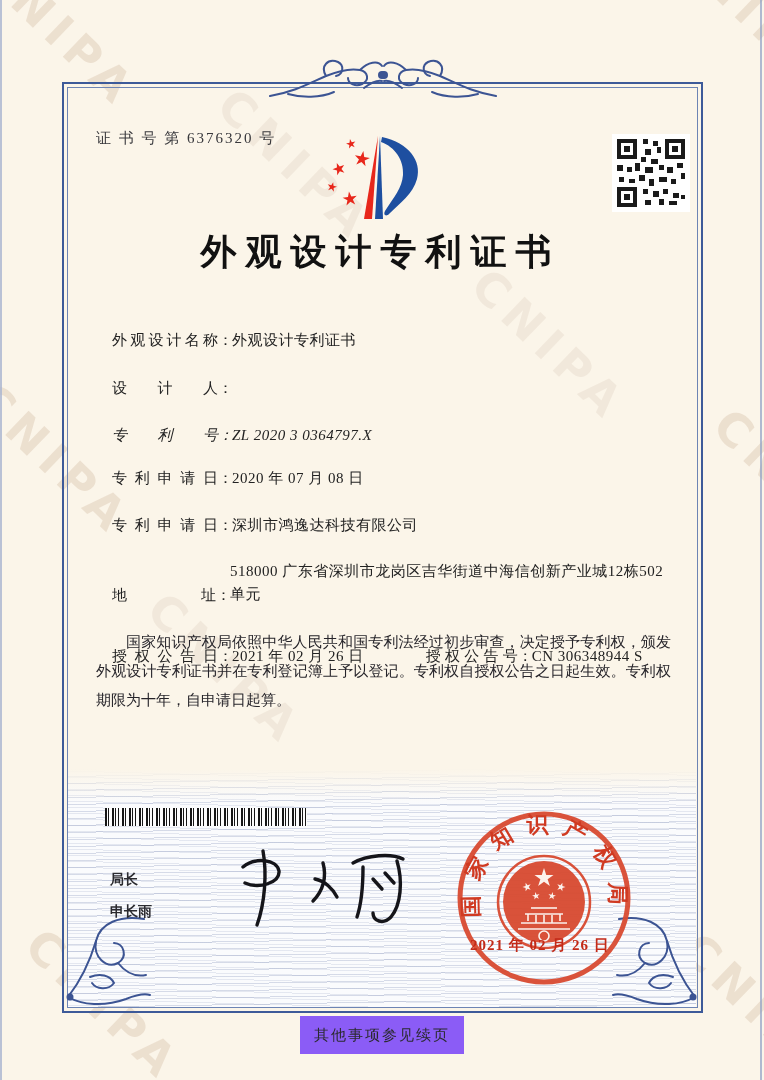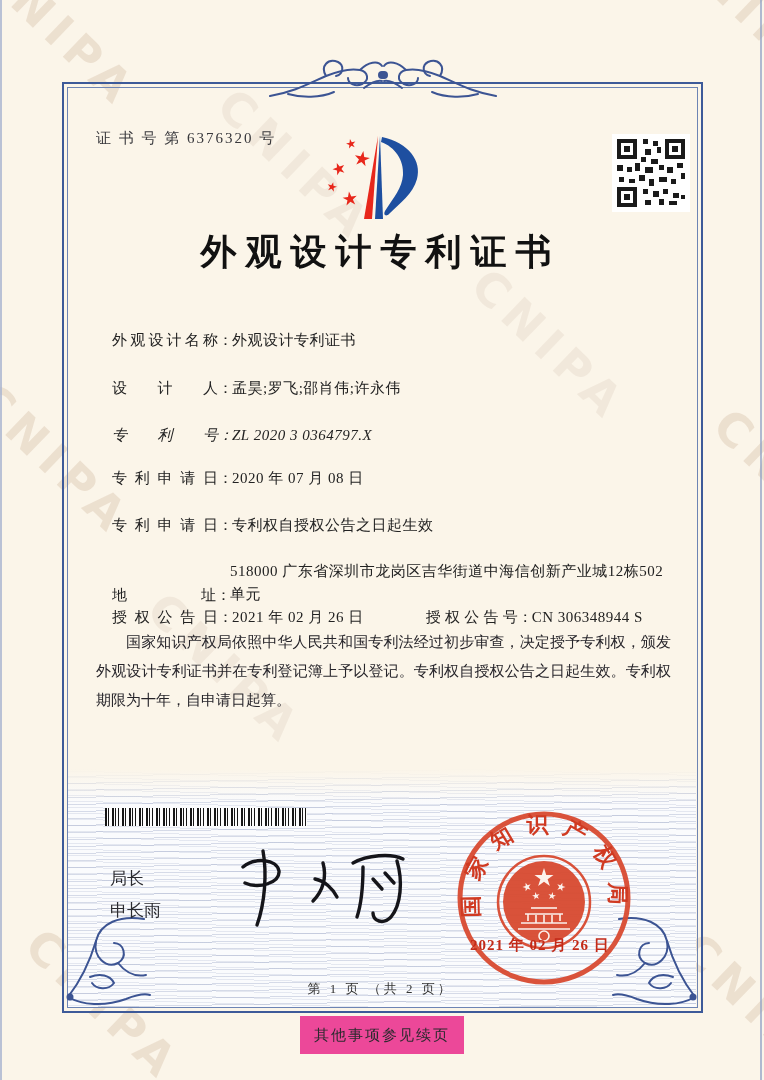--- a/index.html
+++ b/index.html
@@ -36,45 +36,45 @@
   .qr-wrap{position:absolute;left:612px;top:134px;width:78px;height:78px;background:#fff;}
   .qr-wrap svg{position:absolute;left:3px;top:3px;}
   .title{position:absolute;left:62px;top:228px;width:637px;text-align:center;
          font-size:36px;font-weight:bold;letter-spacing:9px;color:#111;}
 
   .fields{position:absolute;left:96px;top:322px;width:576px;font-size:15px;color:#222;}
   .row{position:absolute;left:16px;display:flex;align-items:flex-end;line-height:21px;}
   .row .lab{display:inline-block;width:106px;text-align:justify;text-align-last:justify;}
   .row .colon{display:inline-block;width:14px;}
   .row .val{display:inline-block;max-width:442px;letter-spacing:.5px;}
-  .pair2{margin-left:62px;display:flex;}
+  .pair2{margin-left:62px;display:flex;margin-top:39px;}
 
   .paras{position:absolute;left:96px;top:628px;width:575px;font-size:15px;line-height:29px;
          color:#26242a;text-align:justify;font-family:"DejaVu Serif","Liberation Serif",serif;}
   .paras p{margin:0;text-indent:2em;}
 
   .barcode{position:absolute;left:105px;top:808px;width:202px;height:18px;
     background:repeating-linear-gradient(90deg,#161616 0 2px,#fdfdfd 2px 3px,#161616 3px 4px,
       #fdfdfd 4px 7px,#161616 7px 9px,#fdfdfd 9px 10px,#161616 10px 11px,#fdfdfd 11px 13px,
       #161616 13px 14px,#fdfdfd 14px 17px);}
 
   .signer{position:absolute;left:110px;top:863px;font-family:"Liberation Sans","DejaVu Sans",sans-serif;
-          font-size:17px;font-weight:400;color:#2b2b30;line-height:32px;}
+          font-size:14px;font-weight:700;color:#2b2b30;line-height:32px;}
   .signature{position:absolute;left:215px;top:833px;}
   .signature path{stroke:#15151a;stroke-width:3.4;fill:none;stroke-linecap:round;}
 
   .seal{position:absolute;left:452px;top:806px;}
   .seal-date{position:absolute;left:470px;top:936px;width:160px;font-size:15px;font-weight:bold;
              color:#c32a18;letter-spacing:1px;white-space:nowrap;}
 
   .page-num{position:absolute;left:62px;top:980px;width:637px;text-align:center;
             font-size:13px;letter-spacing:3px;color:#333;}
   .cont-note{position:absolute;left:0;top:1026px;width:764px;text-align:center;font-size:15px;
              color:#2a2a2e;font-family:"DejaVu Serif","Liberation Serif",serif;}
-  .cont-note span{background:#ec4899;padding:10px 14px;letter-spacing:2px;}
+  .cont-note span{background:#8b5cf6;padding:10px 14px;letter-spacing:2px;}
 </style>
 </head>
 <body>
 
 <div class="page">
 
   <div class="wm" style="left:-38px;top:4px;">CNIPA</div>
   <div class="wm" style="left:652px;top:-18px;">CNIPA</div>
   <div class="wm light" style="left:198px;top:138px;">CNIPA</div>
   <div class="wm light" style="left:452px;top:318px;">CNIPA</div>
@@ -188,36 +188,35 @@
 
   <div class="fields">
     <div class="row" style="top:8px;">
       <span class="lab">外观设计名称</span>
         <span class="colon">：</span>
       <span class="val">外观设计专利证书</span>
     </div>
     <div class="row" style="top:56px;">
       <span class="lab">设计人</span>
         <span class="colon">：</span>
-      <span class="val">孟昊;罗飞;邵肖伟;许永伟</span>
     </div>
     <div class="row" style="top:103px;font-style:italic;">
       <span class="lab">专利号</span>
         <span class="colon">：</span>
       <span class="val">ZL 2020 3 0364797.X</span>
     </div>
     <div class="row" style="top:146px;">
       <span class="lab">专利申请日</span>
         <span class="colon">：</span>
       <span class="val">2020 年 07 月 08 日</span>
     </div>
     <div class="row" style="top:193px;">
       <span class="lab">专利申请日</span>
         <span class="colon">：</span>
-      <span class="val">专利权自授权公告之日起生效</span>
+      <span class="val">深圳市鸿逸达科技有限公司</span>
     </div>
     <div class="row" style="top:238px;">
       <span class="lab">地址</span>
         <span class="colon">：</span>
       <span class="val" style="line-height:23px;">518000 广东省深圳市龙岗区吉华街道中海信创新产业城12栋502单元</span>
     </div>
     <div class="row" style="top:285px;">
       <span class="lab">授权公告日</span>
         <span class="colon">：</span>
       <span class="val">2021 年 02 月 26 日</span>
@@ -271,20 +270,19 @@
         <path d="M-19 2 h38"></path>
         <path d="M-16 2 v7 M-8 3 v8 M0 3 v8 M8 3 v8 M16 2 v7"></path>
         <path d="M-23 11 h46"></path>
         <path d="M-26 17 h52"></path>
         <circle cy="24" r="5"></circle>
       </g>
     </g>
   </svg>
   <div class="seal-date">2021 年 02 月 26 日</div>
 
-  <div class="page-num">第 1 页 （共 2 页）</div>
   <div class="cont-note">
     <span>其他事项参见续页</span>
   </div>
 
   <div class="scan-edge-left"></div>
   <div class="scan-edge-right"></div>
 </div>
 
 </body></html>

